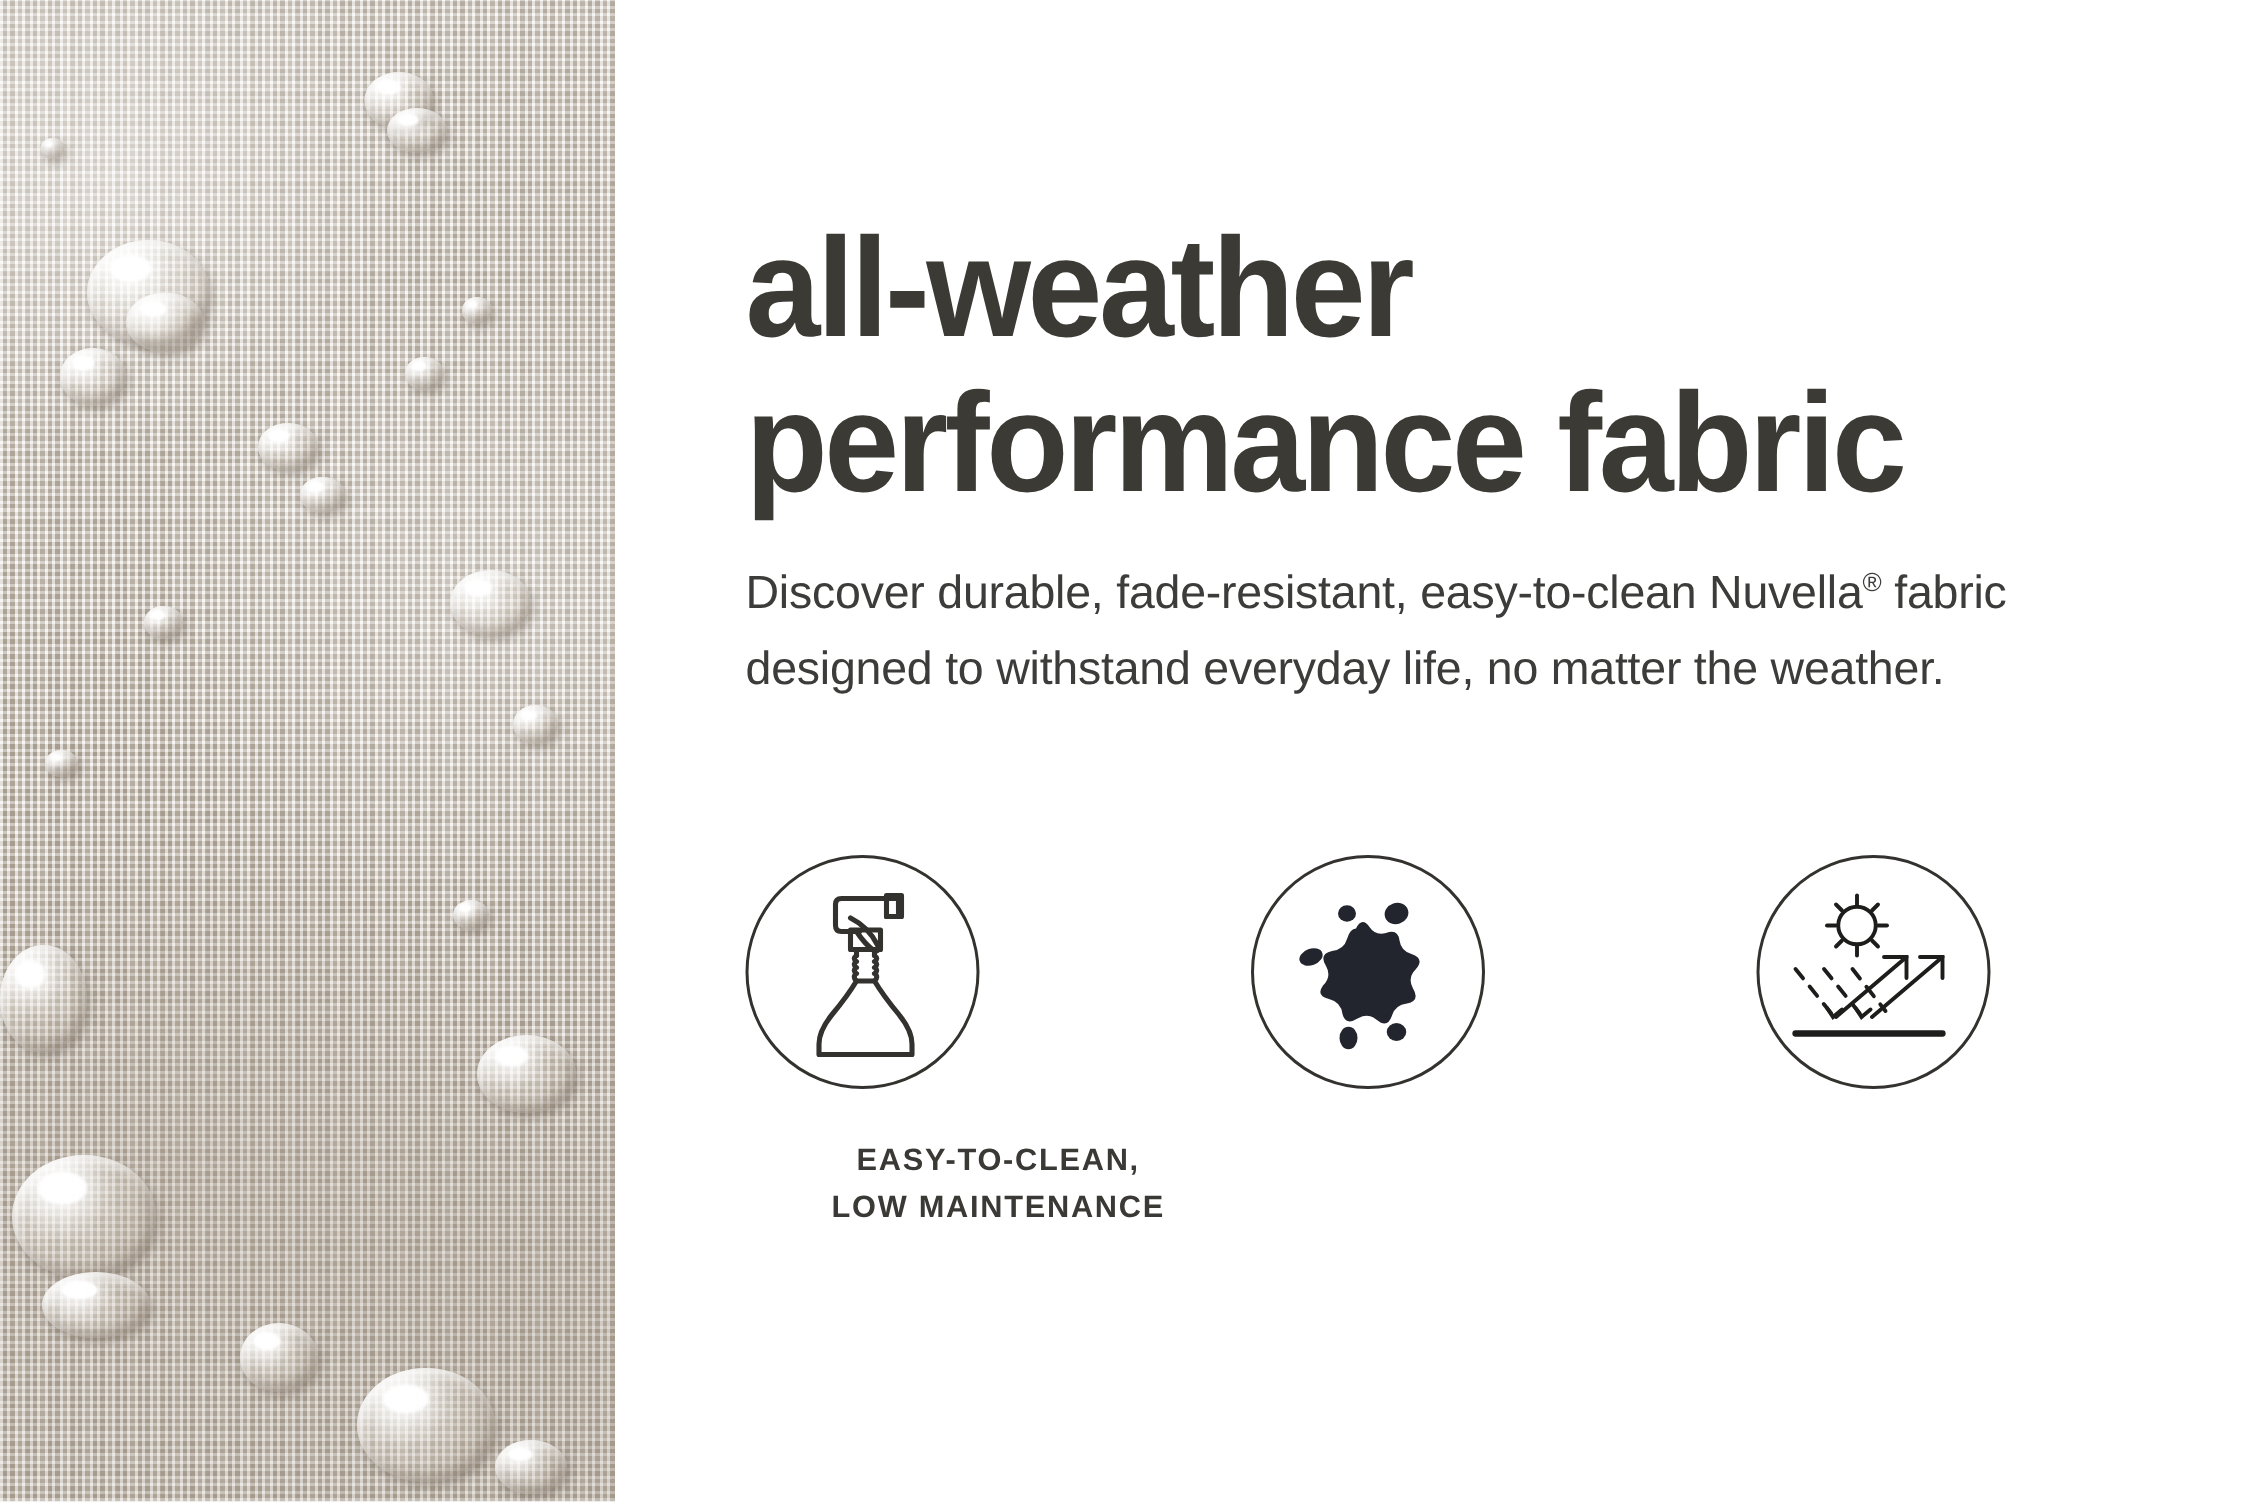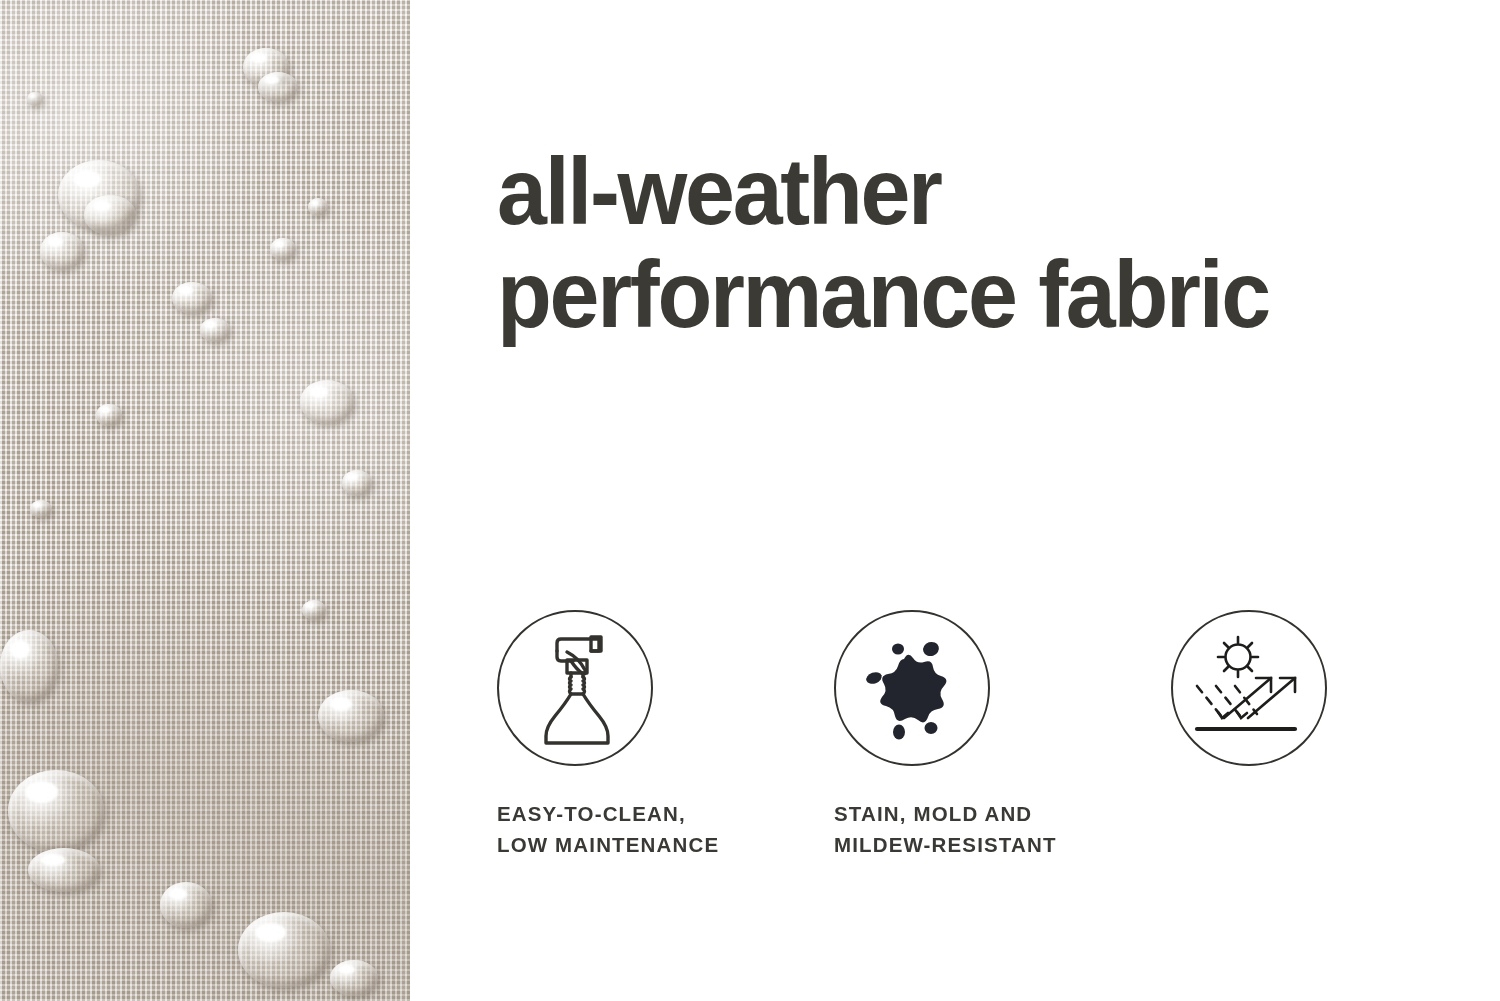--- a/index.html
+++ b/index.html
@@ -127,23 +127,24 @@
   .subcopy sup {
     font-size: 0.56em;
     vertical-align: super;
     line-height: 0;
   }
 
   
   .features {
     position: absolute;
     left: 0;
-    top: 610px;
+    top: 570px;
     width: 960px;
     display: flex;
+    text-align: center;
   }
   .feature {
     width: 337px;
     flex: 0 0 337px;
   }
   .feature:last-child { flex: 0 0 245px; width: 245px; }
 
   .badge {
     width: 156px;
     height: 156px;
@@ -198,20 +199,21 @@
     <div class="drop" style="left:238px;top:912px;width:92px;height:76px;"></div>
     <div class="drop s" style="left:330px;top:960px;width:48px;height:36px;"></div>
     <div class="drop s" style="left:302px;top:600px;width:24px;height:20px;"></div>
   </div>
 
   <div class="content">
 
     <h1 class="headline">all-weather
 performance fabric</h1>
 
+    <p class="subcopy"><span>Discover durable, fade-resistant, easy-to-clean Nuvella</span><sup>®</sup><span> fabric designed to withstand everyday life, no matter the weather.</span></p>
 
     <div class="features">
 
       <div class="feature">
         <div class="badge">
           <span>
             <svg width="96" height="116" viewBox="0 0 96 116" fill="none" stroke="#33322e" stroke-width="3.4" stroke-linejoin="round" stroke-linecap="round">
 
               <path d="M30 21 L30 13 Q30 9 34 9 L72 9 L72 21 L64 21"></path>
               <path d="M30 21 L30 27 Q30 31 34 31 L46 31"></path>
@@ -259,22 +261,20 @@
                        Q42 25 46 25 Z"></path>
 
               <ellipse cx="40" cy="15" rx="6" ry="5.5"></ellipse>
               <ellipse cx="73" cy="15" rx="8" ry="7" transform="rotate(-18 73 15)"></ellipse>
               <ellipse cx="16" cy="44" rx="8" ry="5.5" transform="rotate(-20 16 44)"></ellipse>
               <ellipse cx="41" cy="98" rx="6" ry="7.5"></ellipse>
               <ellipse cx="73" cy="94" rx="6.5" ry="6"></ellipse>
             </svg>
           </span>
         </div>
-        <p class="feature-caption">STAIN, MOLD AND
-MILDEW-RESISTANT</p>
       </div>
 
       <div class="feature">
         <div class="badge">
           <span>
             <svg width="116" height="108" viewBox="0 0 116 108" fill="none" stroke="#1d1d1b" stroke-width="2.6" stroke-linecap="round">
 
               <circle cx="47" cy="23" r="12.5"></circle>
 
               <path d="M47 3 L47 9"></path>

